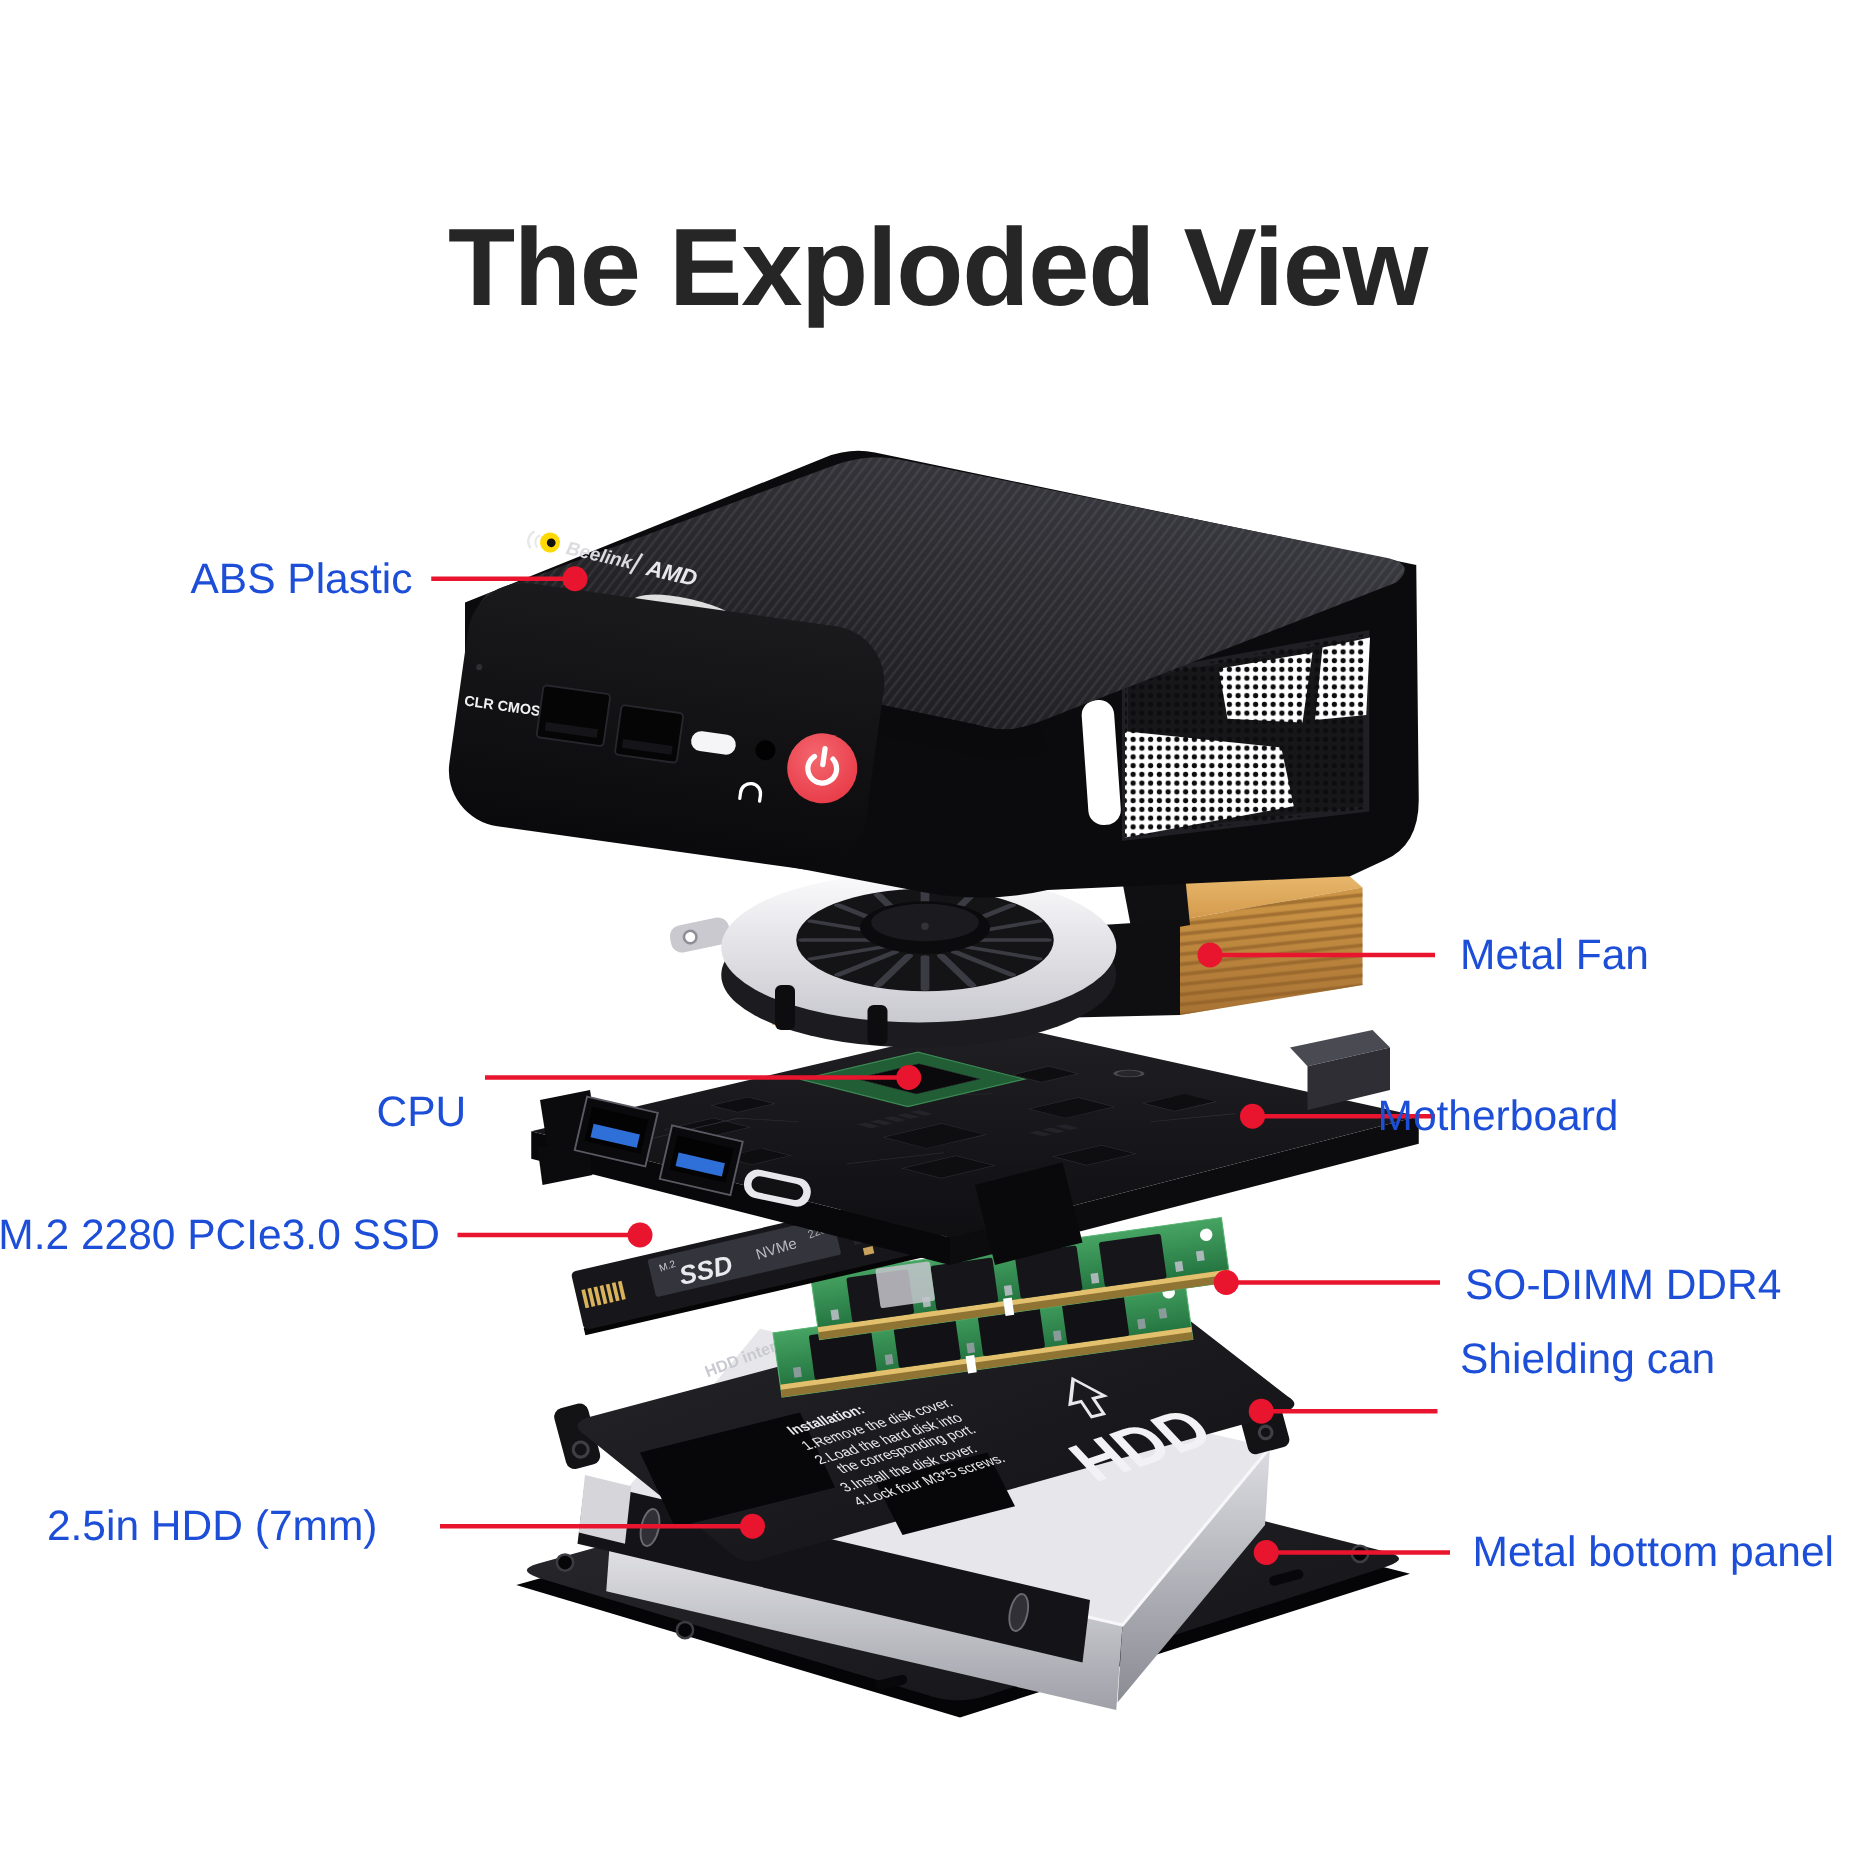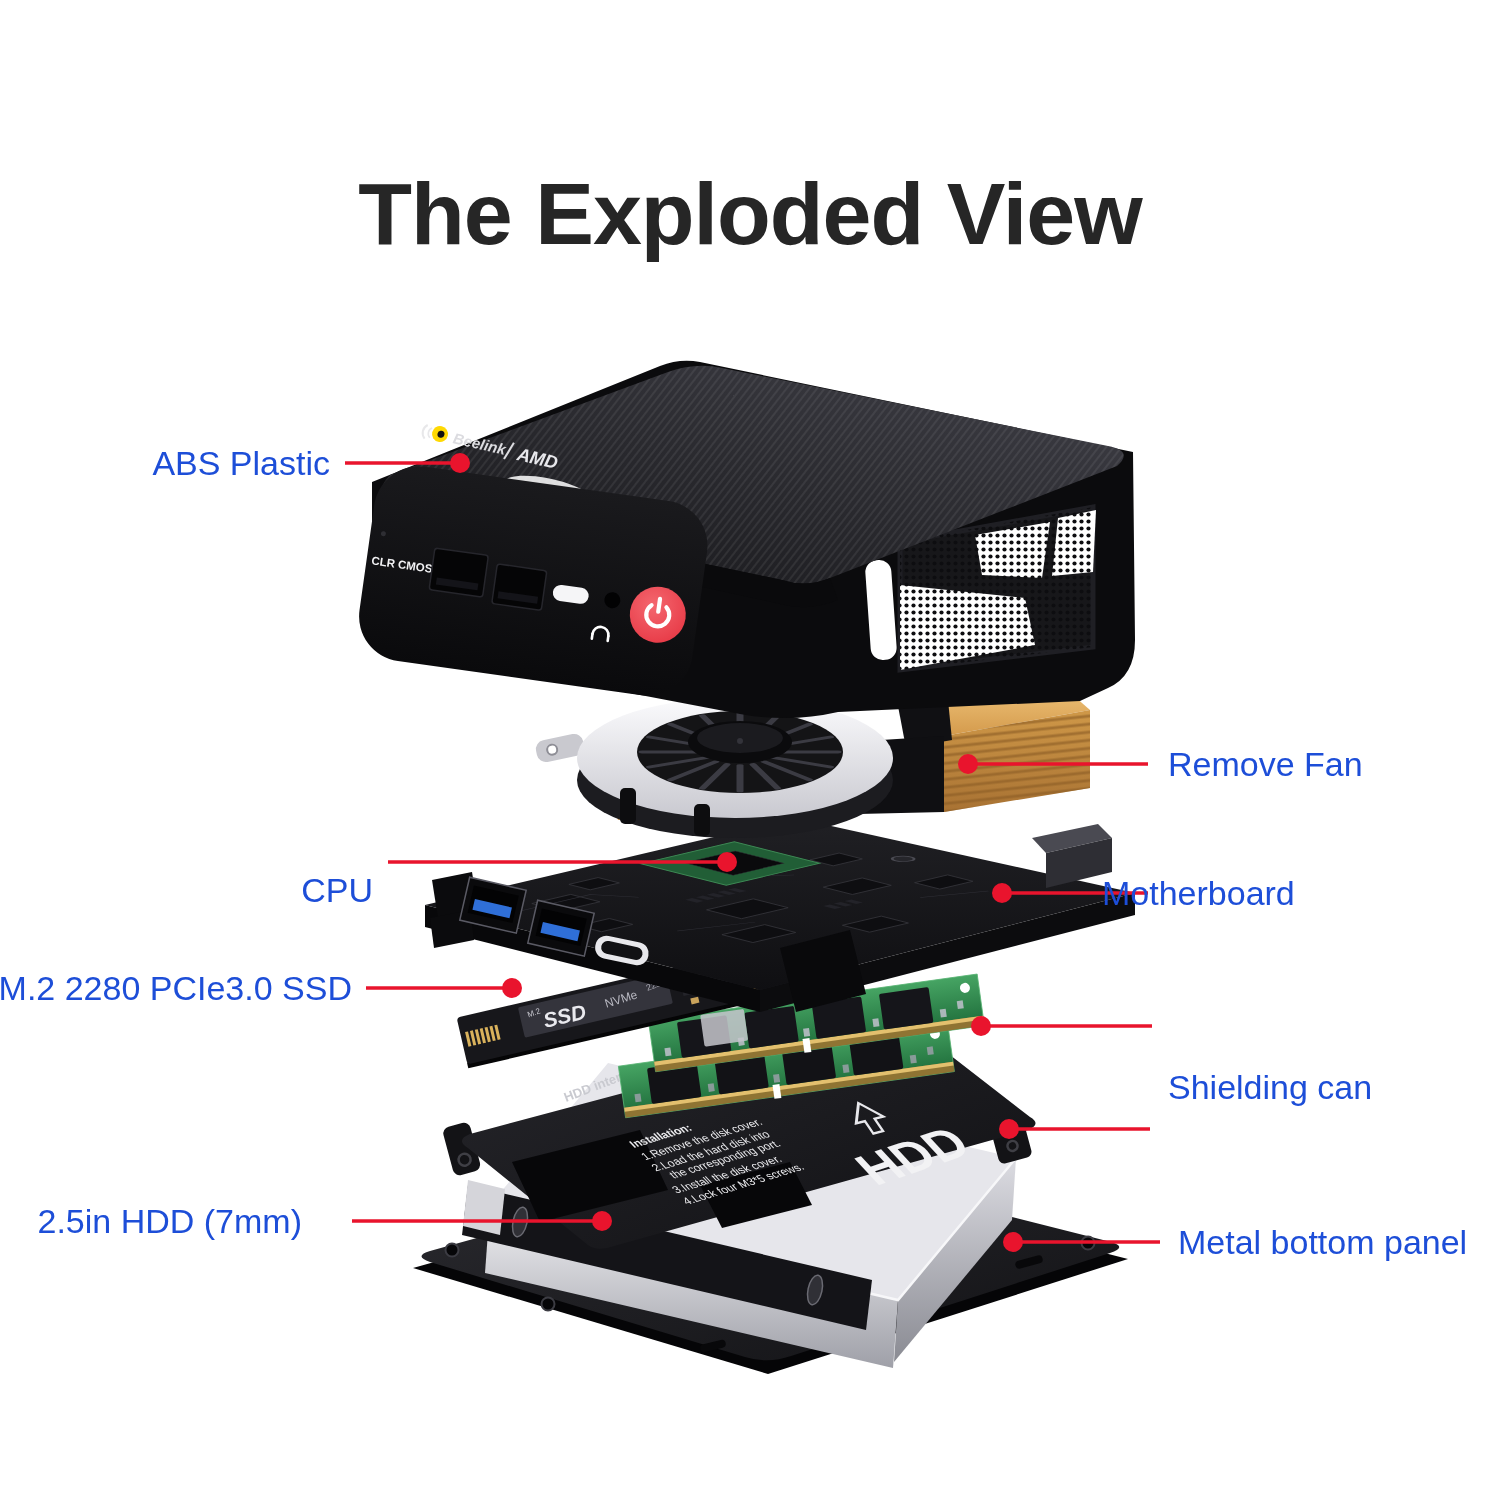--- a/index.html
+++ b/index.html
@@ -424,25 +424,26 @@
   <span>CPU</span>
 </div>
 <div class="callout left" style="right:1148px;top:966px">
   <span>M.2 2280 PCIe3.0 SSD</span>
 </div>
 <div class="callout left" style="right:1198px;top:1199px">
   <span>2.5in HDD (7mm)</span>
 </div>
 
 <div class="callout right" style="left:1168px;top:742px">
-  <span>Remove Fan</span>
+  <span>Metal Fan</span>
 </div>
 <div class="callout right" style="left:1102px;top:871px">
   <span>Motherboard</span>
 </div>
 <div class="callout right" style="left:1172px;top:1006px">
+  <span class="cl-line">SO-DIMM DDR4</span>
 </div>
 <div class="callout right" style="left:1168px;top:1065px">
   <span>Shielding can</span>
 </div>
 <div class="callout right" style="left:1178px;top:1220px">
   <span>Metal bottom panel</span>
 </div>
 
 </body></html>

